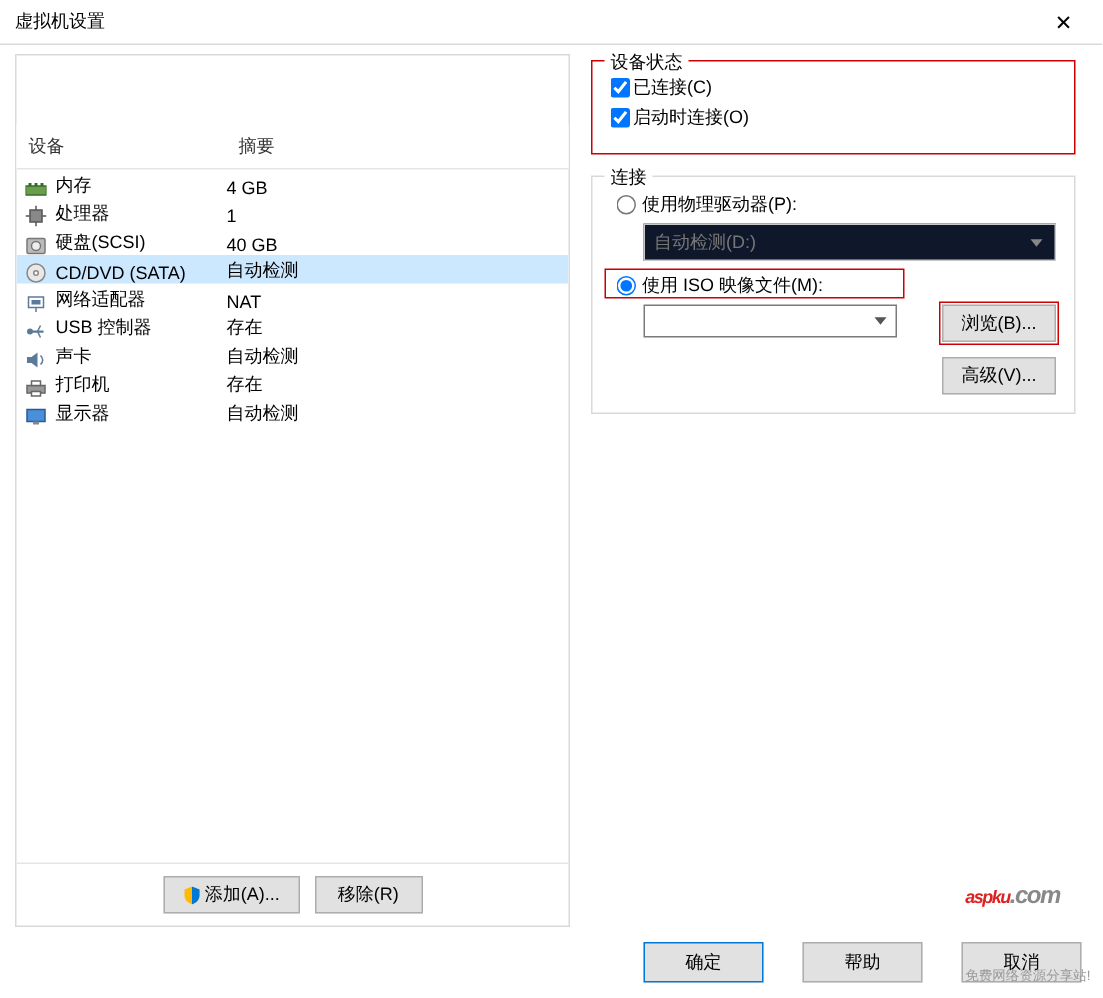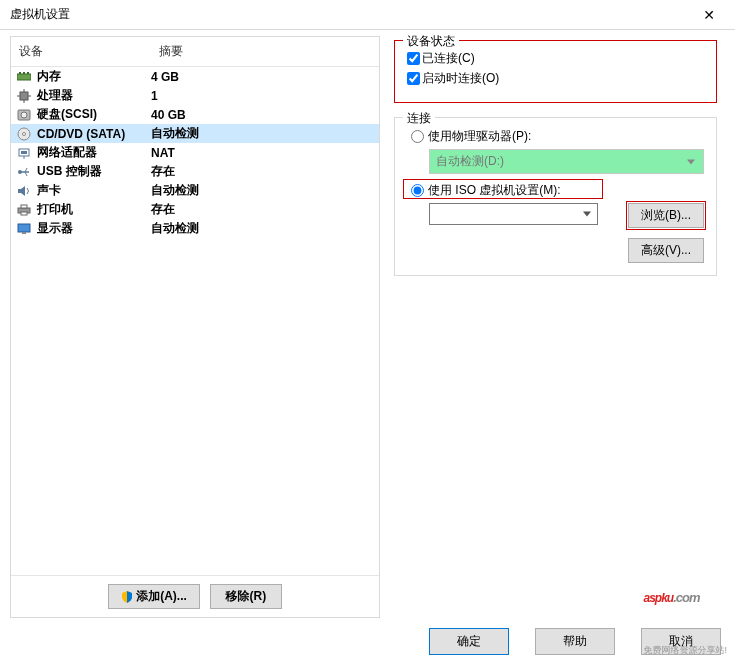--- a/index.html
+++ b/index.html
@@ -6,39 +6,39 @@
 body { background: #fff; width: 735px; height: 665px; position: relative; overflow: hidden; }
 .titlebar { height: 30px; border-bottom: 1px solid #d9d9d9; display: flex; align-items: center; padding: 0 6px; }
 .titlebar .title { flex: 1; color: #000; padding-left: 4px; }
 .titlebar .close { width: 40px; text-align: center; font-size: 14px; cursor: default; }
 .content { display: flex; flex-direction: column; height: calc(100% - 30px); padding: 6px 10px 10px 10px; }
 .tabs { display: flex; border-bottom: 1px solid #d9d9d9; margin-bottom: 8px; }
 .tab { padding: 4px 12px; border: 1px solid transparent; border-bottom: none; background: #f0f0f0; cursor: default; }
 .tab.active { background: #fff; border-color: #d9d9d9; position: relative; top: 1px; }
 .main { flex: 1; display: flex; gap: 10px; }
 .left { width: 370px; border: 1px solid #d9d9d9; display: flex; flex-direction: column; }
-.list-header { display: flex; border-bottom: 1px solid #e5e5e5; background: #fff; }
+.list-header { display: flex; border-bottom: 1px solid #e5e5e5; background: #fff; margin-top: 46px; }
 .list-header div { padding: 6px 8px; color: #333; }
 .col-device { width: 140px; }
 .col-summary { flex: 1; }
 .list-body { flex: 1; overflow: auto; }
-.list-row { display: flex; align-items: center; height: 19px; padding: 0 4px; cursor: default; font-weight: bold; }
+.list-row { display: flex; align-items: flex-end; height: 19px; padding: 0 4px; cursor: default; }
 .list-row.selected { background: #cce8ff; }
 .list-row .icon { width: 18px; display: flex; align-items: center; justify-content: center; margin-right: 4px; }
 .list-row .dev { width: 114px; }
 .list-row .sum { flex: 1; }
-.left-buttons { display: flex; justify-content: center; gap: 10px; padding: 8px; border-top: 1px solid #e5e5e5; font-weight: bold; }
+.left-buttons { display: flex; justify-content: center; gap: 10px; padding: 8px; border-top: 1px solid #e5e5e5; }
 .btn { background: #e1e1e1; border: 1px solid #adadad; padding: 3px 12px; cursor: default; min-width: 72px; text-align: center; display: inline-flex; align-items: center; justify-content: center; gap: 3px; }
 .right { flex: 1; padding: 4px 8px 0 4px; }
 .group { border: 1px solid #d9d9d9; padding: 6px 12px 12px 12px; margin-bottom: 14px; position: relative; }
 .group .legend { position: absolute; top: -8px; left: 8px; background: #fff; padding: 0 4px; }
 .group.red { border: 1px solid #c00; }
 .chk-row { display: flex; align-items: center; margin: 3px 0; gap: 2px; }
 .radio-row { display: flex; align-items: center; margin: 4px 0 4px 4px; gap: 4px; }
-.select-disabled { width: 100%; background: #86efac; border: 1px solid #c8c8c8; color: #777; padding: 3px 6px; margin: 4px 0 8px 22px; width: calc(100% - 22px); position: relative; }
+.select-disabled { width: 100%; background: #0f172a; border: 1px solid #c8c8c8; color: #777; padding: 3px 6px; margin: 4px 0 8px 22px; width: calc(100% - 22px); position: relative; }
 .select-disabled::after { content: ""; position: absolute; right: 8px; top: 50%; transform: translateY(-50%); border-left: 4px solid transparent; border-right: 4px solid transparent; border-top: 5px solid #888; }
 .iso-row { display: flex; gap: 6px; margin-left: 22px; }
 .iso-row .combo { flex: 1; border: 1px solid #7a7a7a; height: 22px; background: #fff; position: relative; }
 .iso-row .combo::after { content: ""; position: absolute; right: 6px; top: 50%; transform: translateY(-50%); border-left: 4px solid transparent; border-right: 4px solid transparent; border-top: 5px solid #555; }
 .right-buttons { display: flex; justify-content: flex-end; margin-top: 10px; }
 .footer { display: flex; justify-content: flex-end; gap: 26px; padding: 10px 4px 0 0; }
 .footer .btn { min-width: 80px; padding: 4px 14px; }
 .footer .btn.primary { border: 1px solid #0078d7; }
 .redbox { position: absolute; border: 1px solid #c00; pointer-events: none; }
 .watermark { position: absolute; bottom: 8px; right: 8px; font-size: 22px; font-weight: bold; font-style: italic; color: #d22; letter-spacing: -1px; }
@@ -192,21 +192,21 @@
 
       <div class="group" style="position:relative;">
         <div class="legend">连接</div>
         <div class="radio-row">
           <input type="radio" name="conn" style="">
           <span>使用物理驱动器(P):</span>
         </div>
         <div class="select-disabled">自动检测(D:)</div>
         <div class="radio-row" style="position:relative;">
           <input type="radio" name="conn" checked="" style="">
-          <span>使用 ISO 虚拟机设置(M):</span>
+          <span>使用 ISO 映像文件(M):</span>
           <div class="redbox" style="left:-8px; top:-3px; width:200px; height:20px;"></div>
         </div>
         <div class="iso-row">
           <div class="combo"></div>
           <div class="btn" style="position:relative;margin-left:24px;">
             <span>浏览(B)...</span>
             <div class="redbox" style="left:-3px; top:-3px; right:-3px; bottom:-3px;"></div>
           </div>
         </div>
         <div class="right-buttons">
@@ -217,15 +217,15 @@
   </div>
 
   <div class="footer">
     <div class="btn primary">确定</div>
     <div class="btn">帮助</div>
     <div class="btn">取消</div>
   </div>
 </div>
 
 <div class="watermark">
-  <span>aspku</span><span style="font-size:13px;color:#888;font-style:italic;">.com</span>
+  <span>aspku</span><span style="font-size:16px;color:#888;font-style:italic;">.com</span>
   <span class="sub">免费网络资源分享站!</span>
 </div>
 
 </body></html>

